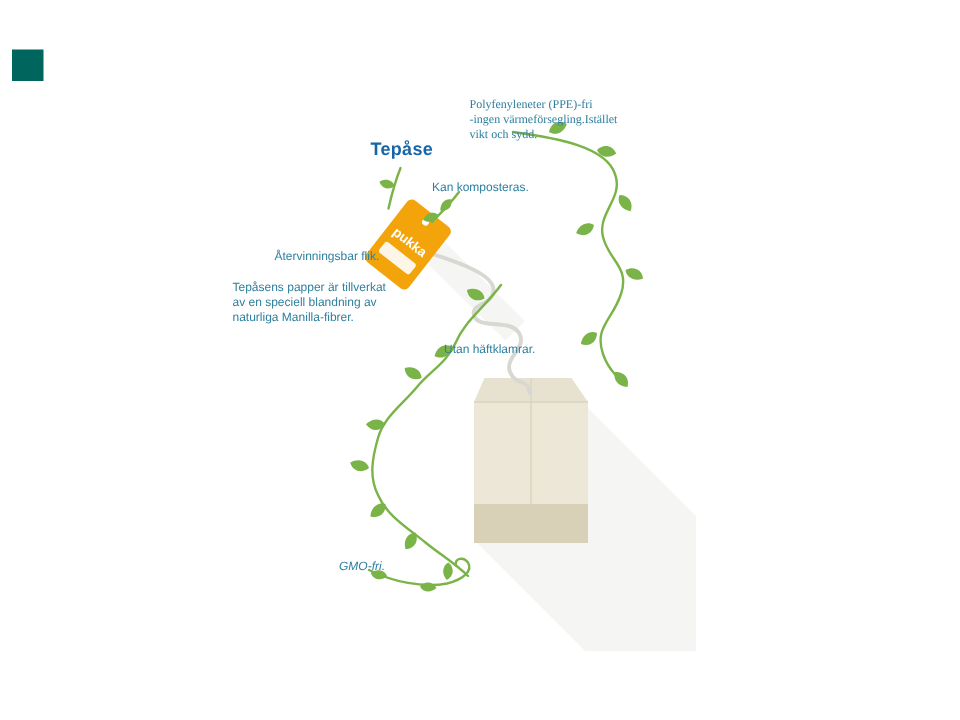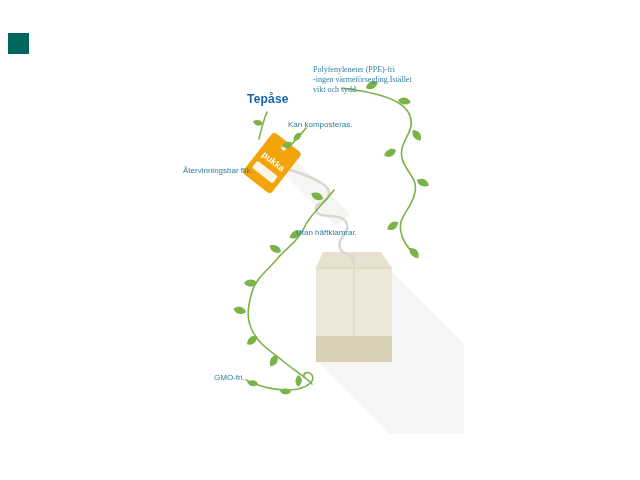--- a/index.html
+++ b/index.html
@@ -89,19 +89,22 @@
 
   <div class="ann" style="left:183px;top:124px;margin-top:42px;">Återvinningsbar flik.</div>
 
   <div class="ann" style="left:313px;top:65px;font-family:Liberation Serif, serif;">Polyfenyleneter (PPE)-fri
 -ingen värmeförsegling.Istället
 vikt och sydd.</div>
 
   <div class="ann" style="left:288px;top:120px;">Kan komposteras.</div>
 
 
+  <div class="ann" style="left:155px;top:187px;">Tepåsens papper är tillverkat
+av en speciell blandning av
+naturliga Manilla-fibrer.</div>
 
   <div class="ann" style="left:296px;top:228px;text-align:center;">Utan häftklamrar.</div>
 
 
-  <div class="ann" style="left:214px;top:373px;">GMO-fri.</div>
+  <div class="ann" style="left:226px;top:373px;font-style:italic;">GMO-fri.</div>
 
 </div>
 
 </body></html>

